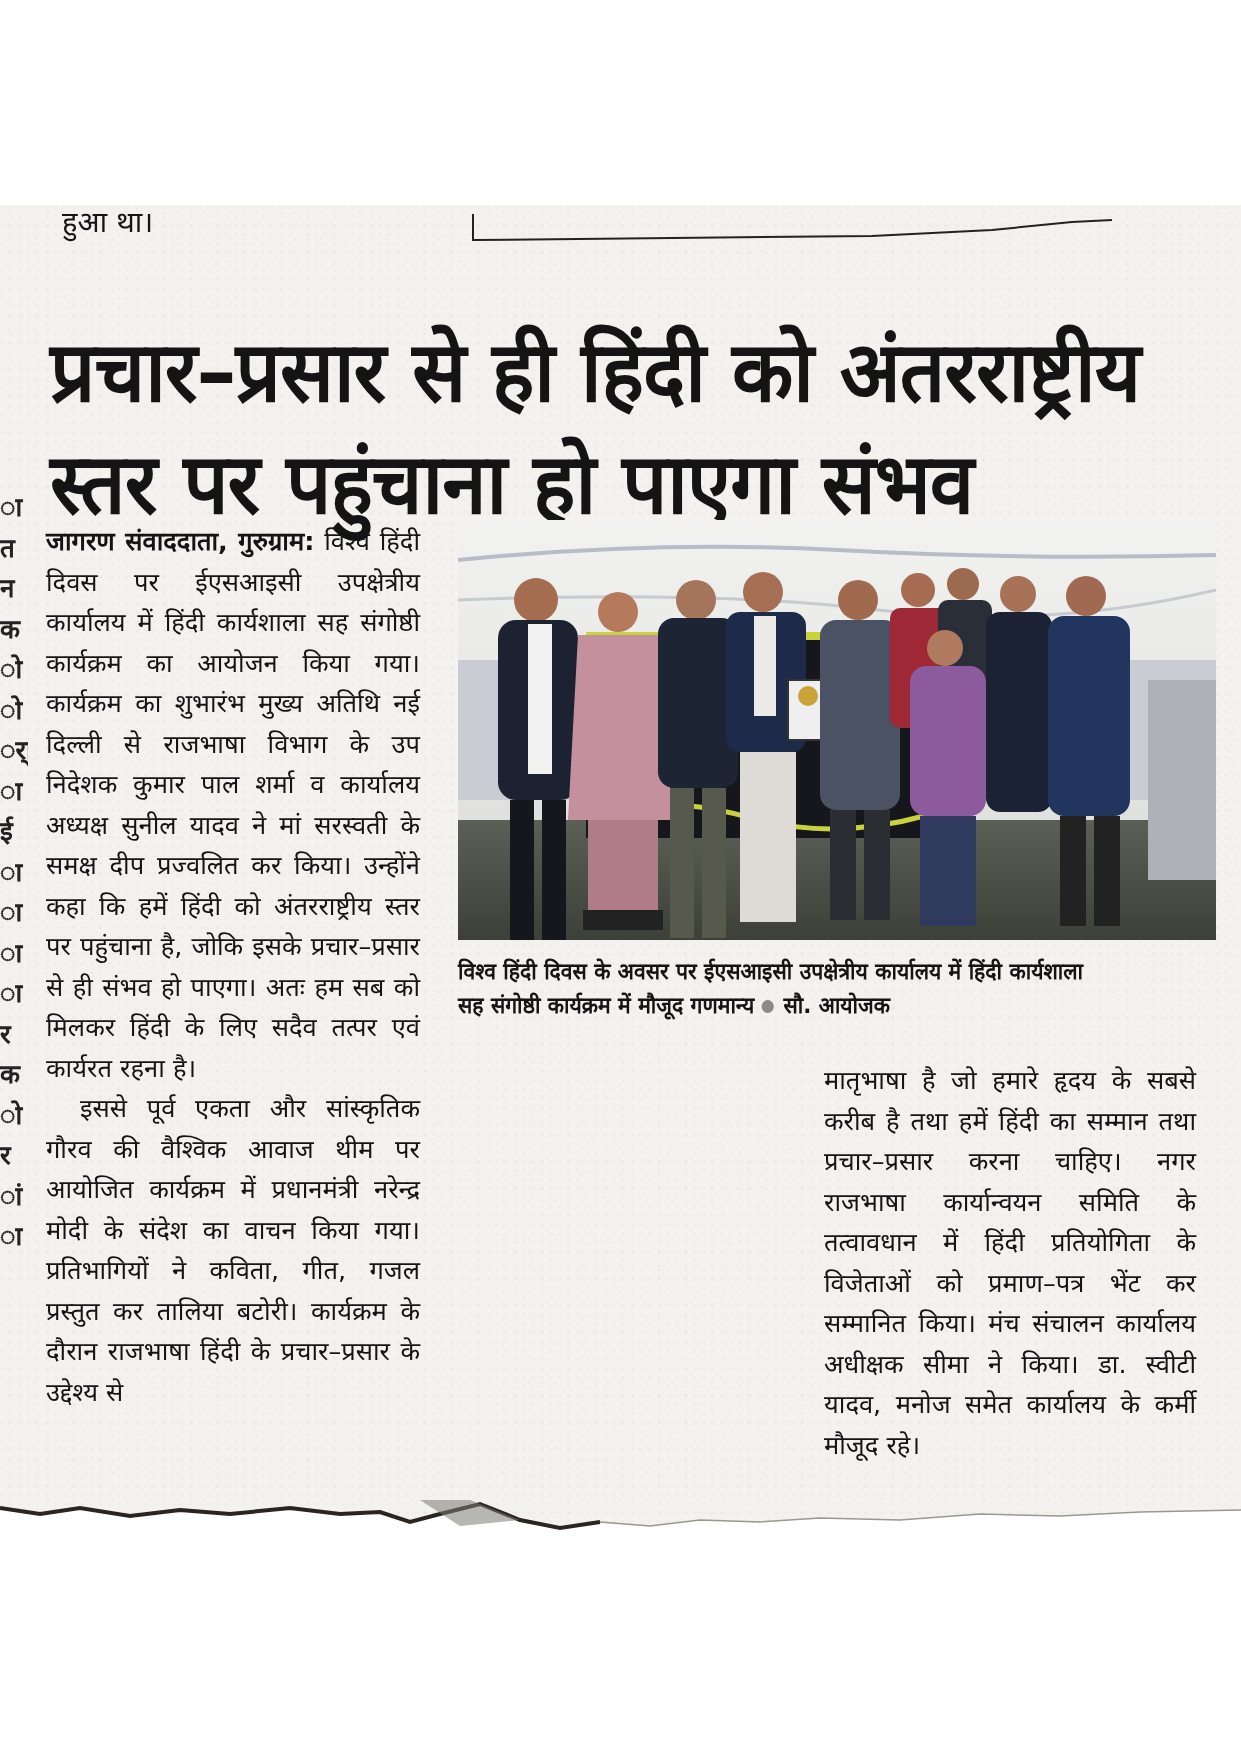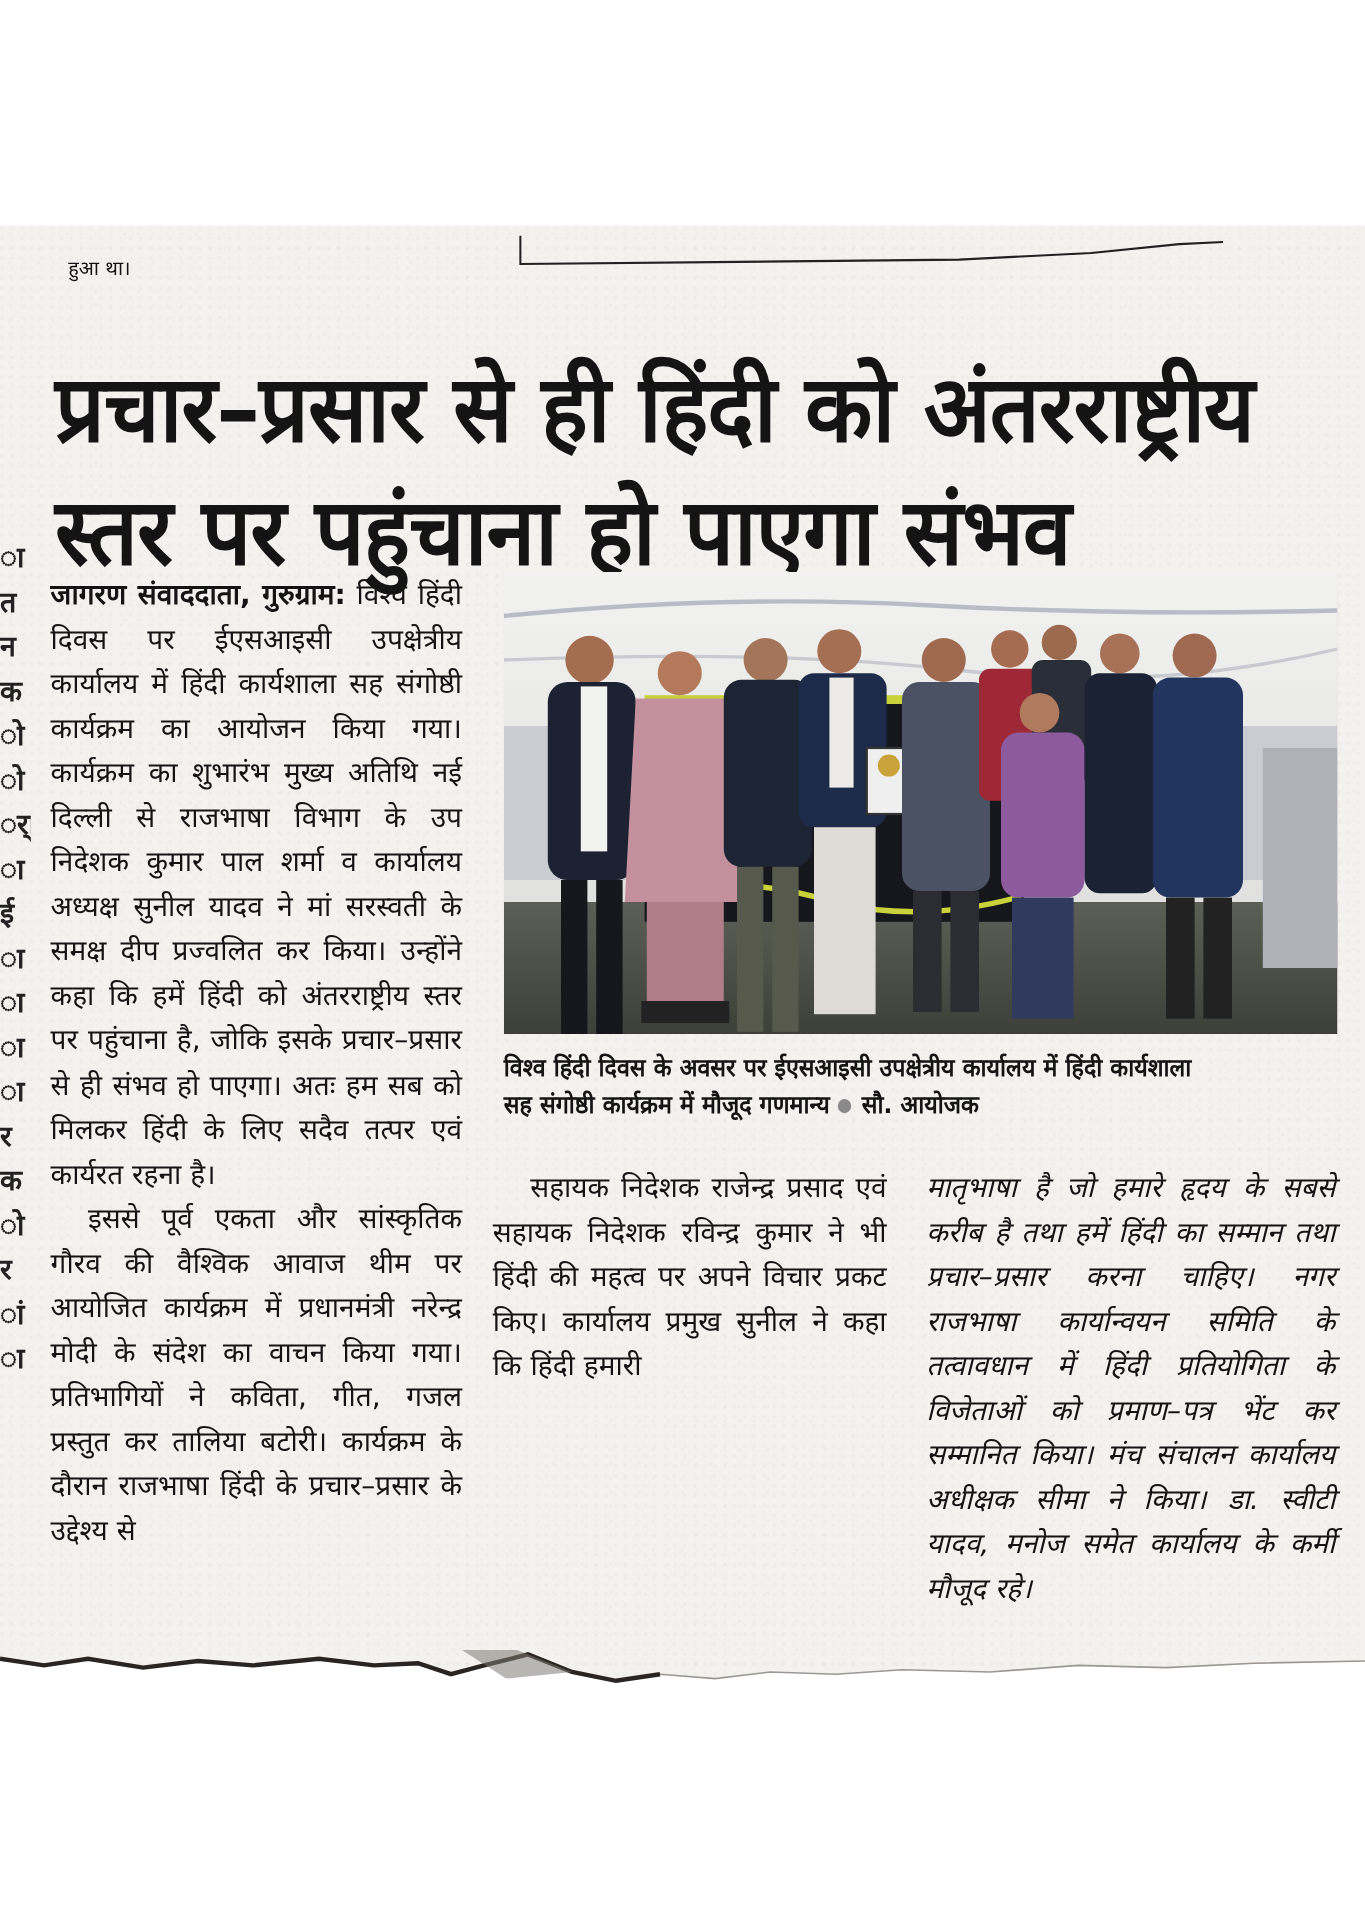--- a/index.html
+++ b/index.html
@@ -14,21 +14,21 @@
       background: #f3f2ef;
       background-image:
         radial-gradient(circle at 20% 30%, rgba(0,0,0,0.025) 0 1px, transparent 2px),
         radial-gradient(circle at 70% 60%, rgba(0,0,0,0.02) 0 1px, transparent 2px);
       background-size: 9px 9px, 13px 13px;
     }
     .torn-bottom {
       position: absolute; left: 0; top: 1500px; width: 1241px; height: 50px;
     }
     .prev-tail {
-      position: absolute; left: 62px; top: 236px; font-size: 18px; line-height: 1;
+      position: absolute; left: 62px; top: 208px; font-size: 29px; line-height: 1;
     }
     .top-rule {
       position: absolute; left: 472px; top: 214px; width: 640px; height: 28px;
     }
     .headline {
       position: absolute; left: 50px; top: 262px; width: 1180px;
       font-family: "DejaVu Sans", sans-serif; font-weight: bold;
       font-size: 84px; line-height: 108px; letter-spacing: -1px;
       transform: scaleX(0.95); transform-origin: left top;
     }
@@ -54,21 +54,21 @@
     .caption {
       position: absolute; left: 458px; top: 954px; width: 760px;
       font-size: 22.5px; line-height: 34px; font-weight: bold;
       transform: scaleX(0.94); transform-origin: left top;
     }
     .caption .bullet {
       display: inline-block; width: 13px; height: 13px; border-radius: 50%;
       background: #8a8a8a; vertical-align: middle; margin: 0 10px 0 8px;
     }
     .col2 { left: 448px; top: 1060px; width: 358px; }
-    .col3 { left: 842px; top: 1060px; width: 372px; font-style: italic; }
+    .col3 { left: 824px; top: 1060px; width: 372px; }
   </style>
 </head>
 <body>
 
 <div class="clip"></div>
 
 <svg class="torn-bottom" viewBox="0 0 1241 50" preserveAspectRatio="none">
   <path d="M0,8 L40,14 L80,8 L130,16 L180,10 L230,14 L290,8 L340,14 L380,12 L410,22 L440,14 L480,4 L520,20 L560,28 L600,22 L650,26 L700,20 L760,22 L820,18 L900,20 L980,14 L1060,16 L1140,12 L1241,10 L1241,50 L0,50 Z" fill="#ffffff"></path>
   <path d="M0,8 L40,14 L80,8 L130,16 L180,10 L230,14 L290,8 L340,14 L380,12 L410,22 L440,14 L480,4 L520,20 L560,28 L600,22" fill="none" stroke="#2a2520" stroke-width="4"></path>
   <path d="M600,22 L650,26 L700,20 L760,22 L820,18 L900,20 L980,14 L1060,16 L1140,12 L1241,10" fill="none" stroke="#9c9890" stroke-width="1.5"></path>
@@ -199,18 +199,17 @@
     <rect x="690" y="160" width="68" height="200" fill="#aeb2b8"></rect>
   </svg>
 </div>
 
 <div class="caption">
   <div>विश्व हिंदी दिवस के अवसर पर ईएसआइसी उपक्षेत्रीय कार्यालय में हिंदी कार्यशाला</div>
   <div><span>सह संगोष्ठी कार्यक्रम में मौजूद गणमान्य</span><span class="bullet"></span><span>सौ. आयोजक</span></div>
 </div>
 
 <div class="col col2">
-  <p class="indent">सहायक निदेशक राजेन्द्र प्रसाद एवं सहायक निदेशक रविन्द्र कुमार ने भी हिंदी की महत्व पर अपने विचार प्रकट किए। कार्यालय प्रमुख सुनील ने कहा कि हिंदी हमारी</p>
 </div>
 
 <div class="col col3">
   <p>मातृभाषा है जो हमारे हृदय के सबसे करीब है तथा हमें हिंदी का सम्मान तथा प्रचार–प्रसार करना चाहिए। नगर राजभाषा कार्यान्वयन समिति के तत्वावधान में हिंदी प्रतियोगिता के विजेताओं को प्रमाण–पत्र भेंट कर सम्मानित किया। मंच संचालन कार्यालय अधीक्षक सीमा ने किया। डा. स्वीटी यादव, मनोज समेत कार्यालय के कर्मी मौजूद रहे।</p>
 </div>
 
 </body></html>

